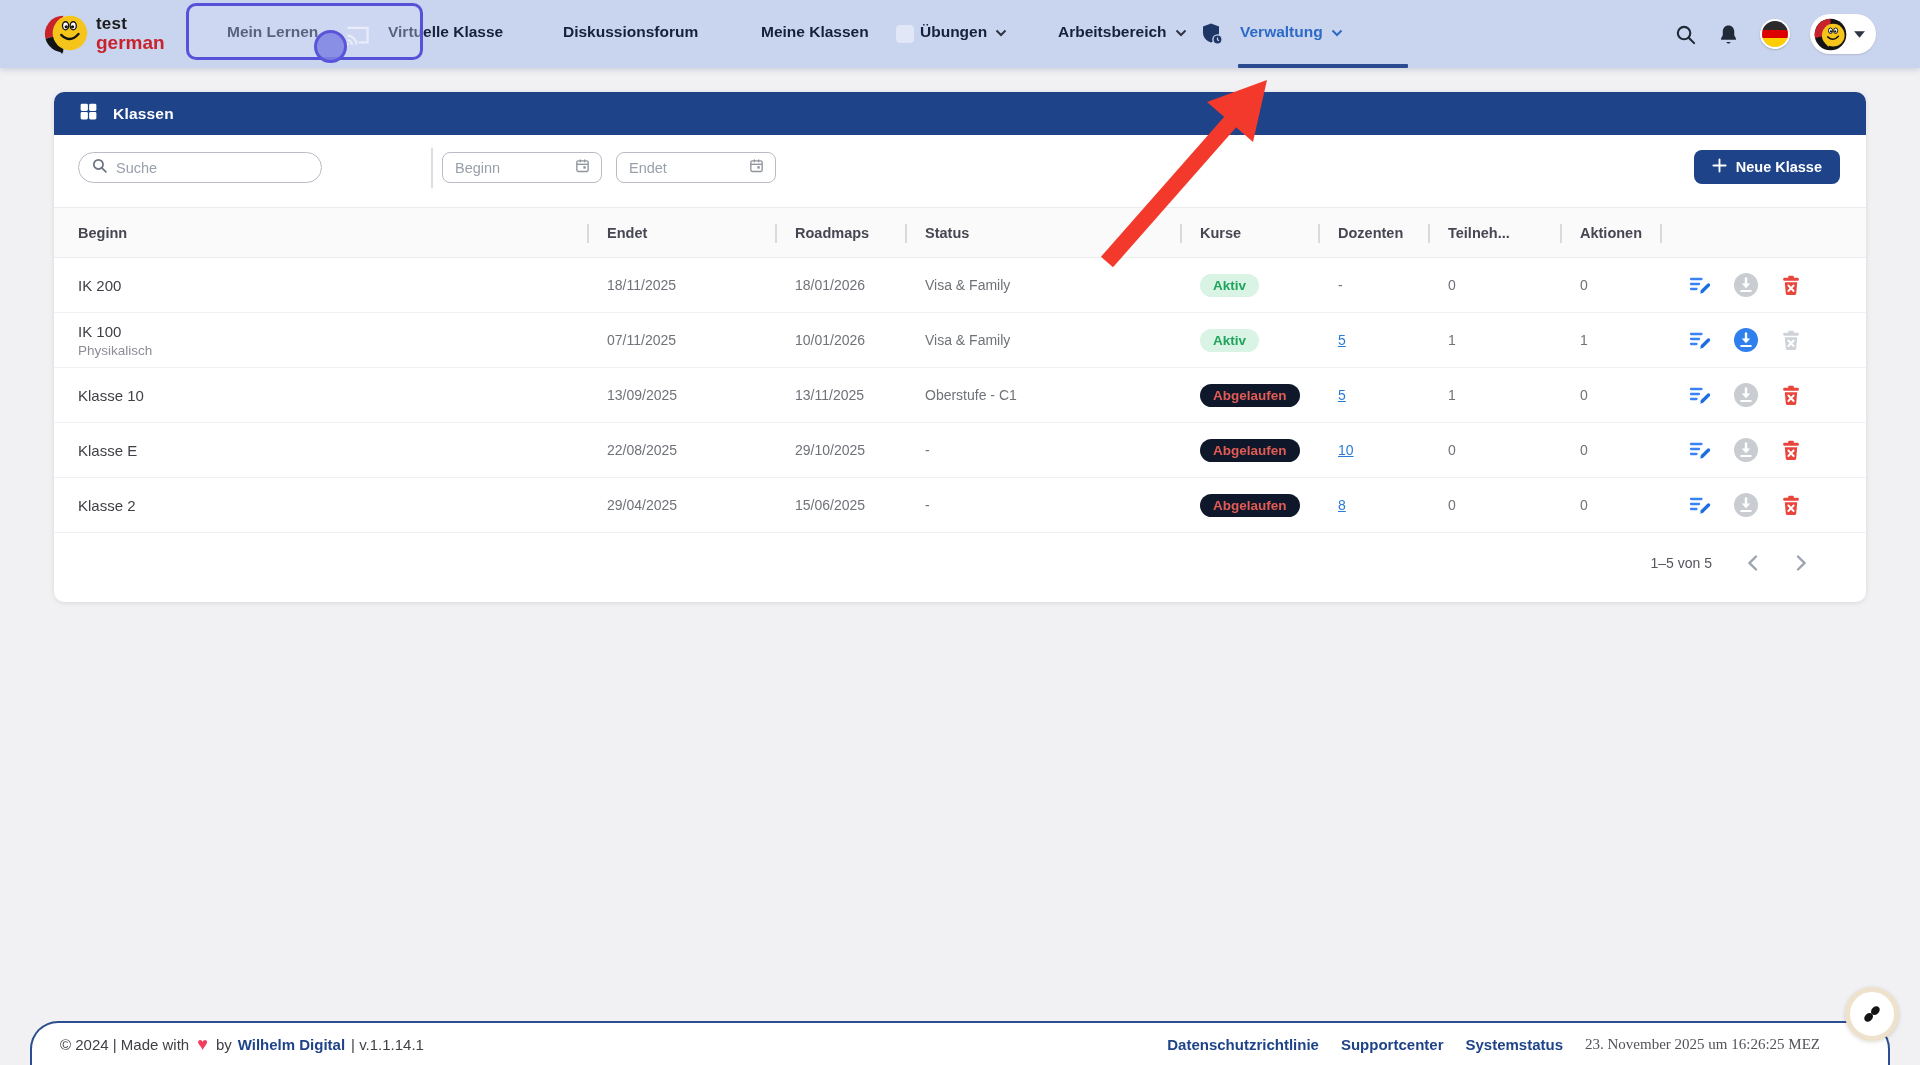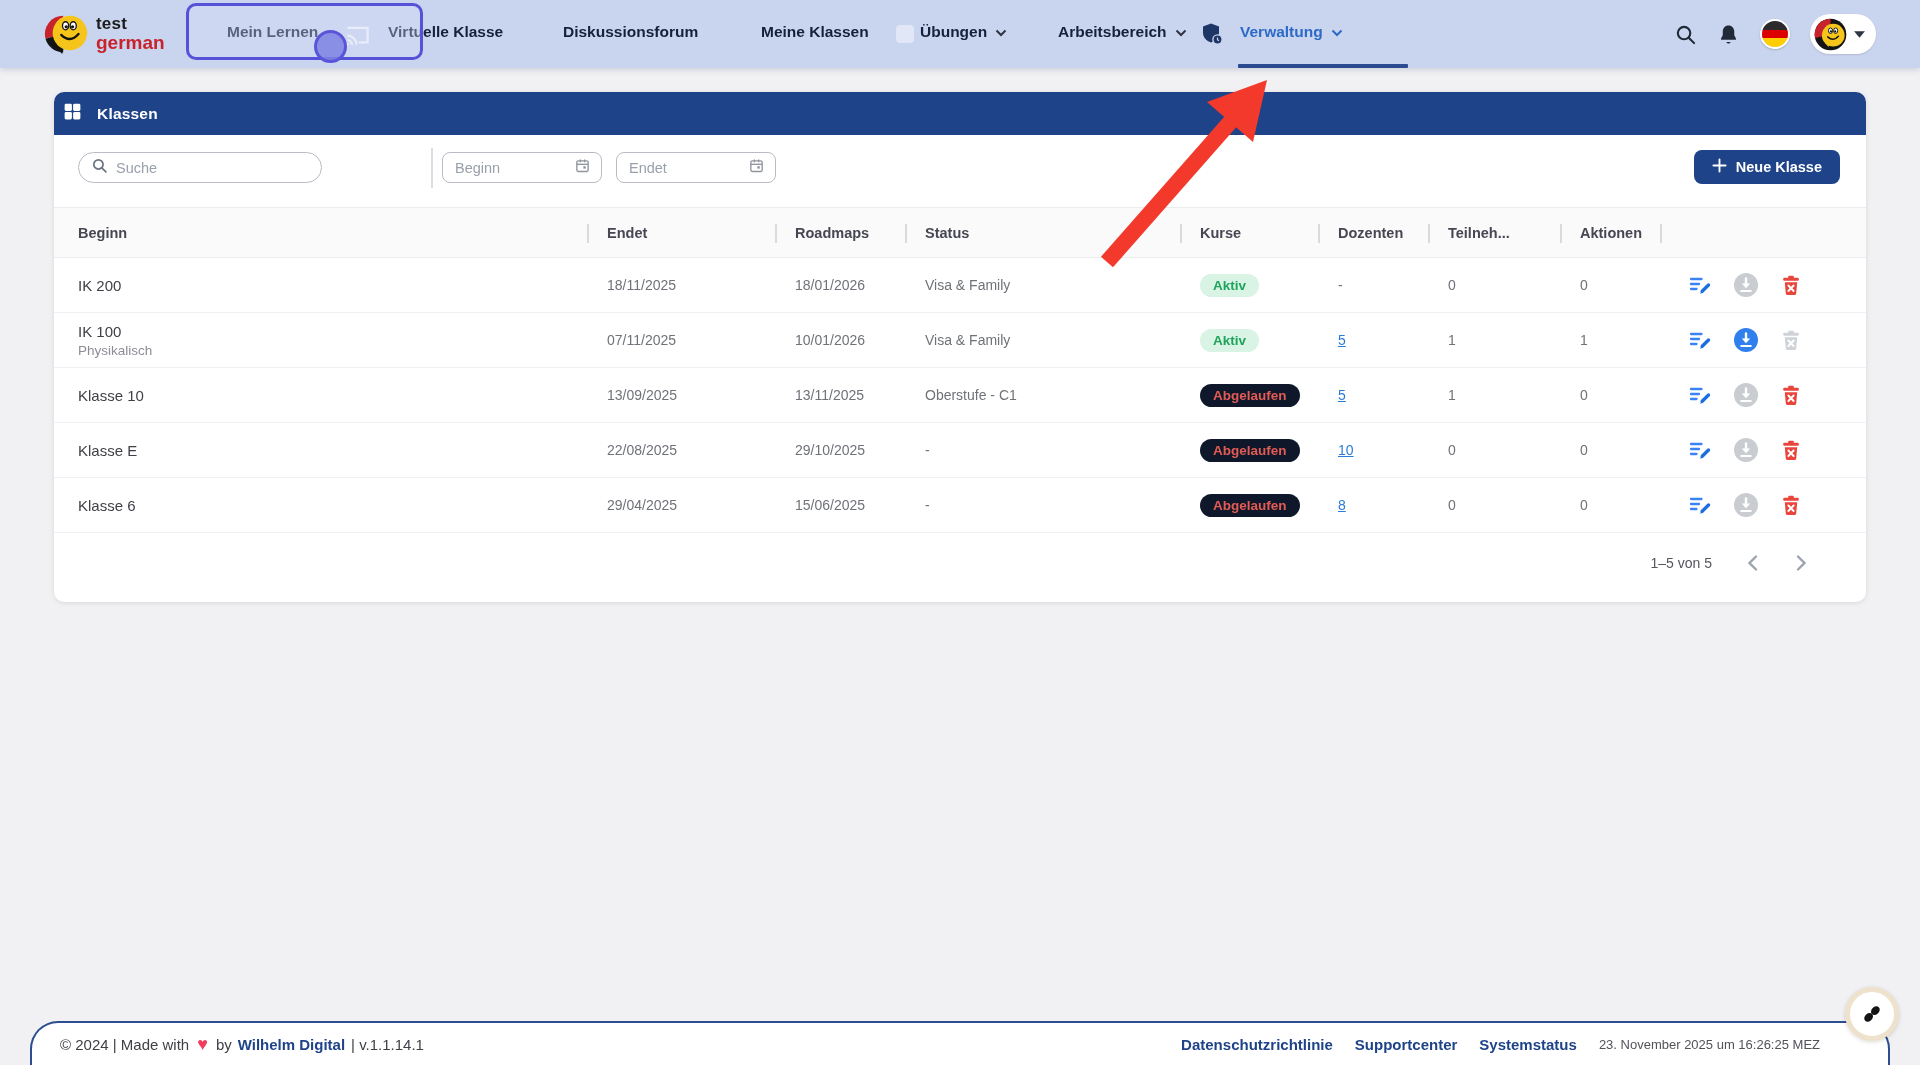--- a/index.html
+++ b/index.html
@@ -41,21 +41,21 @@
   .avatar-pill { height:40px; background:#fff; border-radius:20px; display:flex; align-items:center;
     gap:6px; padding:0 10px 0 4px; cursor:pointer; box-shadow:0 1px 2px rgba(0,0,0,.12); }
 
   
   .arrow-overlay { position:absolute; left:1085px; top:66px; z-index:9; pointer-events:none; }
 
   
   .card { position:absolute; left:54px; top:92px; width:1812px; height:510px; background:#fff;
     border-radius:10px; box-shadow:0 1px 5px rgba(0,0,0,.10); }
   .card-header { height:43px; background:#1e4389; border-radius:10px 10px 0 0;
-    display:flex; align-items:center; gap:14px; padding-left:8px; }
+    display:flex; align-items:center; gap:14px; padding-left:24px; }
   .card-title { color:#fff; font-size:15.5px; font-weight:700; letter-spacing:.2px; }
   .filters { position:relative; height:72px; }
   .search-box { position:absolute; left:24px; top:17px; width:244px; height:31px;
     border:1px solid #b9bcc4; border-radius:16px; background:#fff; display:flex; align-items:center;
     gap:8px; padding:0 12px; }
   .search-box input { border:none; outline:none; width:100%; font-size:14.5px;
     font-family:inherit; color:#333; background:transparent; }
   .search-box input::placeholder { color:#9aa0ab; }
   .filter-divider { position:absolute; left:377px; top:13px; width:2px; height:40px; background:#dcdce1; }
   .date-box { position:absolute; top:17px; height:31px; width:160px; border:1px solid #b9bcc4;
@@ -97,21 +97,21 @@
 
   
   .footer { position:absolute; left:30px; right:30px; bottom:0; height:44px; background:#fff;
     border:2px solid #2c4d8f; border-bottom:none; border-radius:28px 28px 0 0;
     display:flex; align-items:center; justify-content:space-between; padding:0 28px; z-index:4; }
   .foot-left { font-size:15px; color:#3f3f46; display:flex; align-items:center; gap:6px; }
   .foot-left .heart { color:#f23b5f; font-size:18px; margin:0 2px; }
   .foot-left .brand { color:#1e4389; font-weight:700; }
   .foot-right { display:flex; align-items:center; gap:22px; padding-right:40px; }
   .foot-link { font-size:15px; font-weight:700; color:#1e4389; cursor:pointer; text-decoration:none; }
-  .foot-time { font-size:13px; color:#52525b; }
+  .foot-time { font-size:15px; color:#52525b;font-family:Liberation Serif, serif; }
 
   
   .fab { position:absolute; left:1845px; top:987px; width:54px; height:54px; border-radius:50%;
     background:#fff; border:5px solid #efe2cd; display:flex; align-items:center; justify-content:center;
     cursor:pointer; z-index:10; box-shadow:0 1px 4px rgba(0,0,0,.15); }
 </style>
 </head>
 <body>
 
 <div class="navbar">
@@ -467,21 +467,21 @@
           <path d="M4.8,8.3 h12.4 l-1,11.2 a1.8,1.8 0 0 1 -1.8,1.6 h-6.8 a1.8,1.8 0 0 1 -1.8,-1.6 z" fill="currentColor"></path>
           <line x1="8.4" y1="11.5" x2="13.6" y2="17" stroke="#fff" stroke-width="1.9" stroke-linecap="round"></line>
           <line x1="13.6" y1="11.5" x2="8.4" y2="17" stroke="#fff" stroke-width="1.9" stroke-linecap="round"></line>
         </svg>
       </span>
     </div>
   </div>
 
   <div class="tgrid trow">
     <div class="td name">
-          <div class="nm">Klasse 6</div>
+          <div class="nm">Klasse 2</div>
       </div>
     <div class="td c-begin">29/04/2025</div>
     <div class="td c-end">15/06/2025</div>
     <div class="td c-roadmap">-</div>
     <div class="td"><span class="badge b-red">Abgelaufen</span></div>
     <div class="td c-courses"><a class="course-link">8</a></div>
     <div class="td c-lect">0</div>
     <div class="td c-part">0</div>
     <div class="td actions">
       <span class="act act-edit">

